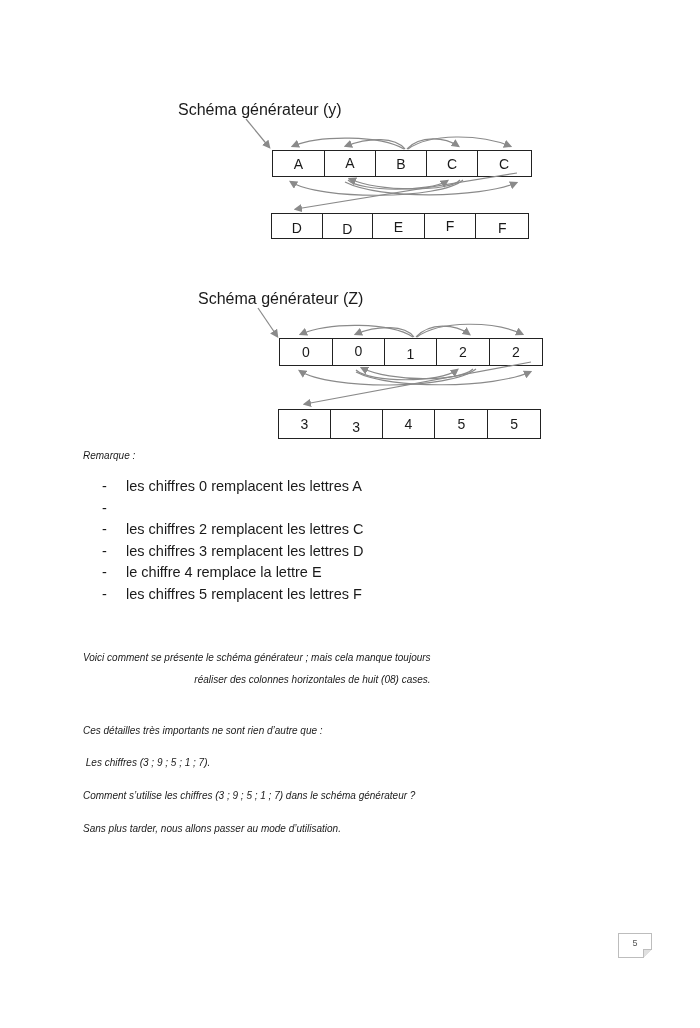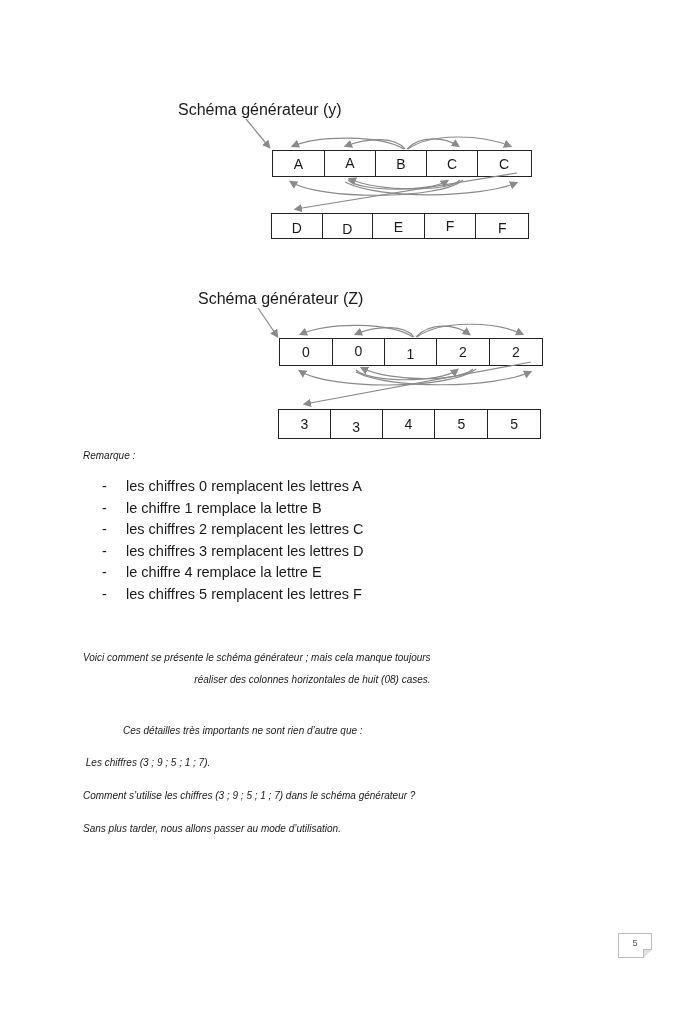--- a/index.html
+++ b/index.html
@@ -104,21 +104,20 @@
 
 <div class="abs txt" style="left:83px; top:445px;">Remarque :</div>
 
 <ul class="list">
   <li>
       <span class="dash">-</span>
       <span>les chiffres 0 remplacent les lettres A</span>
     </li>
   <li>
       <span class="dash">-</span>
-      <span>le chiffre 1 remplace la lettre B</span>
     </li>
   <li>
       <span class="dash">-</span>
       <span>les chiffres 2 remplacent les lettres C</span>
     </li>
   <li>
       <span class="dash">-</span>
       <span>les chiffres 3 remplacent les lettres D</span>
     </li>
   <li>
@@ -129,21 +128,21 @@
       <span class="dash">-</span>
       <span>les chiffres 5 remplacent les lettres F</span>
     </li>
 </ul>
 
 <div class="abs" style="left:83px; top:647px;text-align:right;">
   <div class="txt">Voici comment se présente le schéma générateur ; mais cela manque toujours</div>
   <div class="txt">réaliser des colonnes horizontales de huit (08) cases.</div>
 </div>
 
-<div class="abs txt" style="left:83px; top:720px;margin-left:40px;">Ces détailles très importants ne sont rien d’autre que :</div>
+<div class="abs txt" style="left:83px; top:720px;">Ces détailles très importants ne sont rien d’autre que :</div>
 <div class="abs txt" style="left:83px; top:752px; white-space:pre;"> Les chiffres (3 ; 9 ; 5 ; 1 ; 7).</div>
 <div class="abs txt" style="left:83px; top:785px;">Comment s’utilise les chiffres (3 ; 9 ; 5 ; 1 ; 7) dans le schéma générateur ?</div>
 <div class="abs txt" style="left:83px; top:818px;">Sans plus tarder, nous allons passer au mode d’utilisation.</div>
 
 <div class="pagebox">
   <div class="num">5</div>
   <div class="fold"></div>
 </div>
 
 </body></html>

